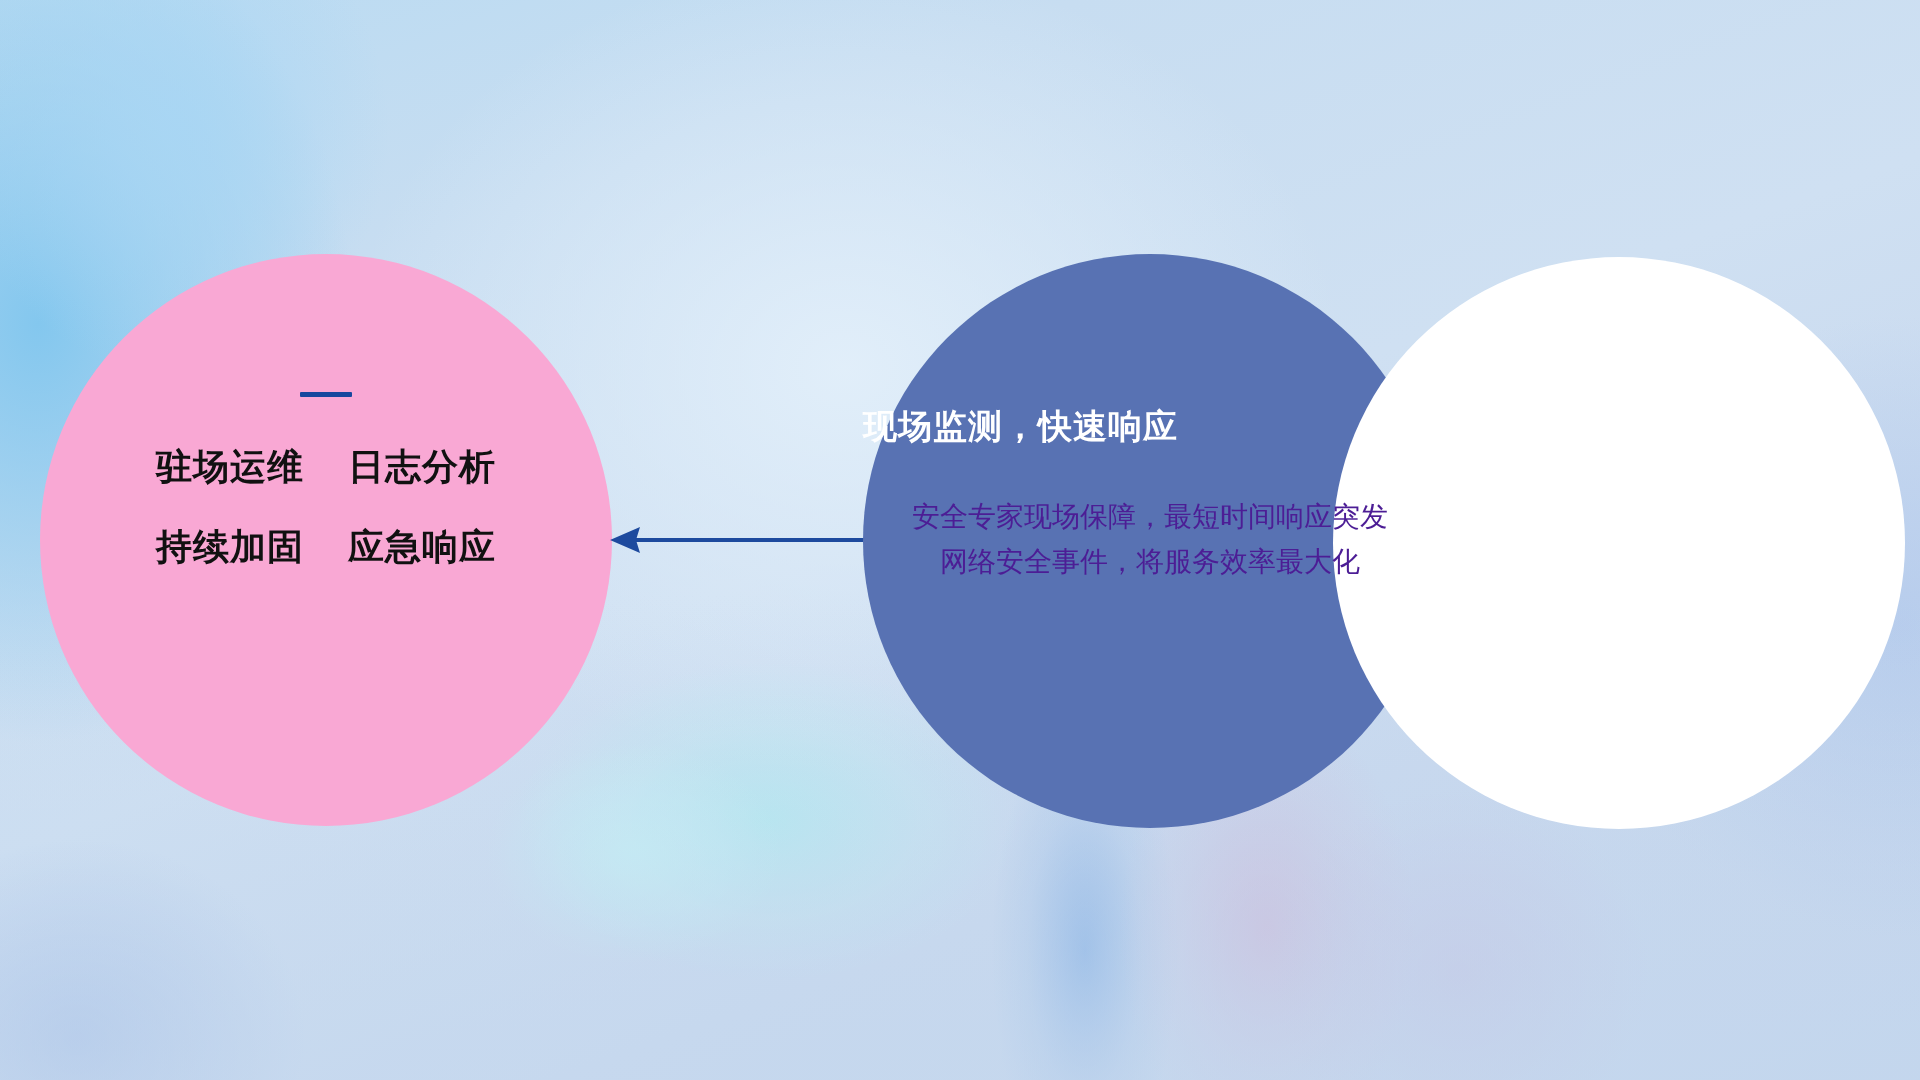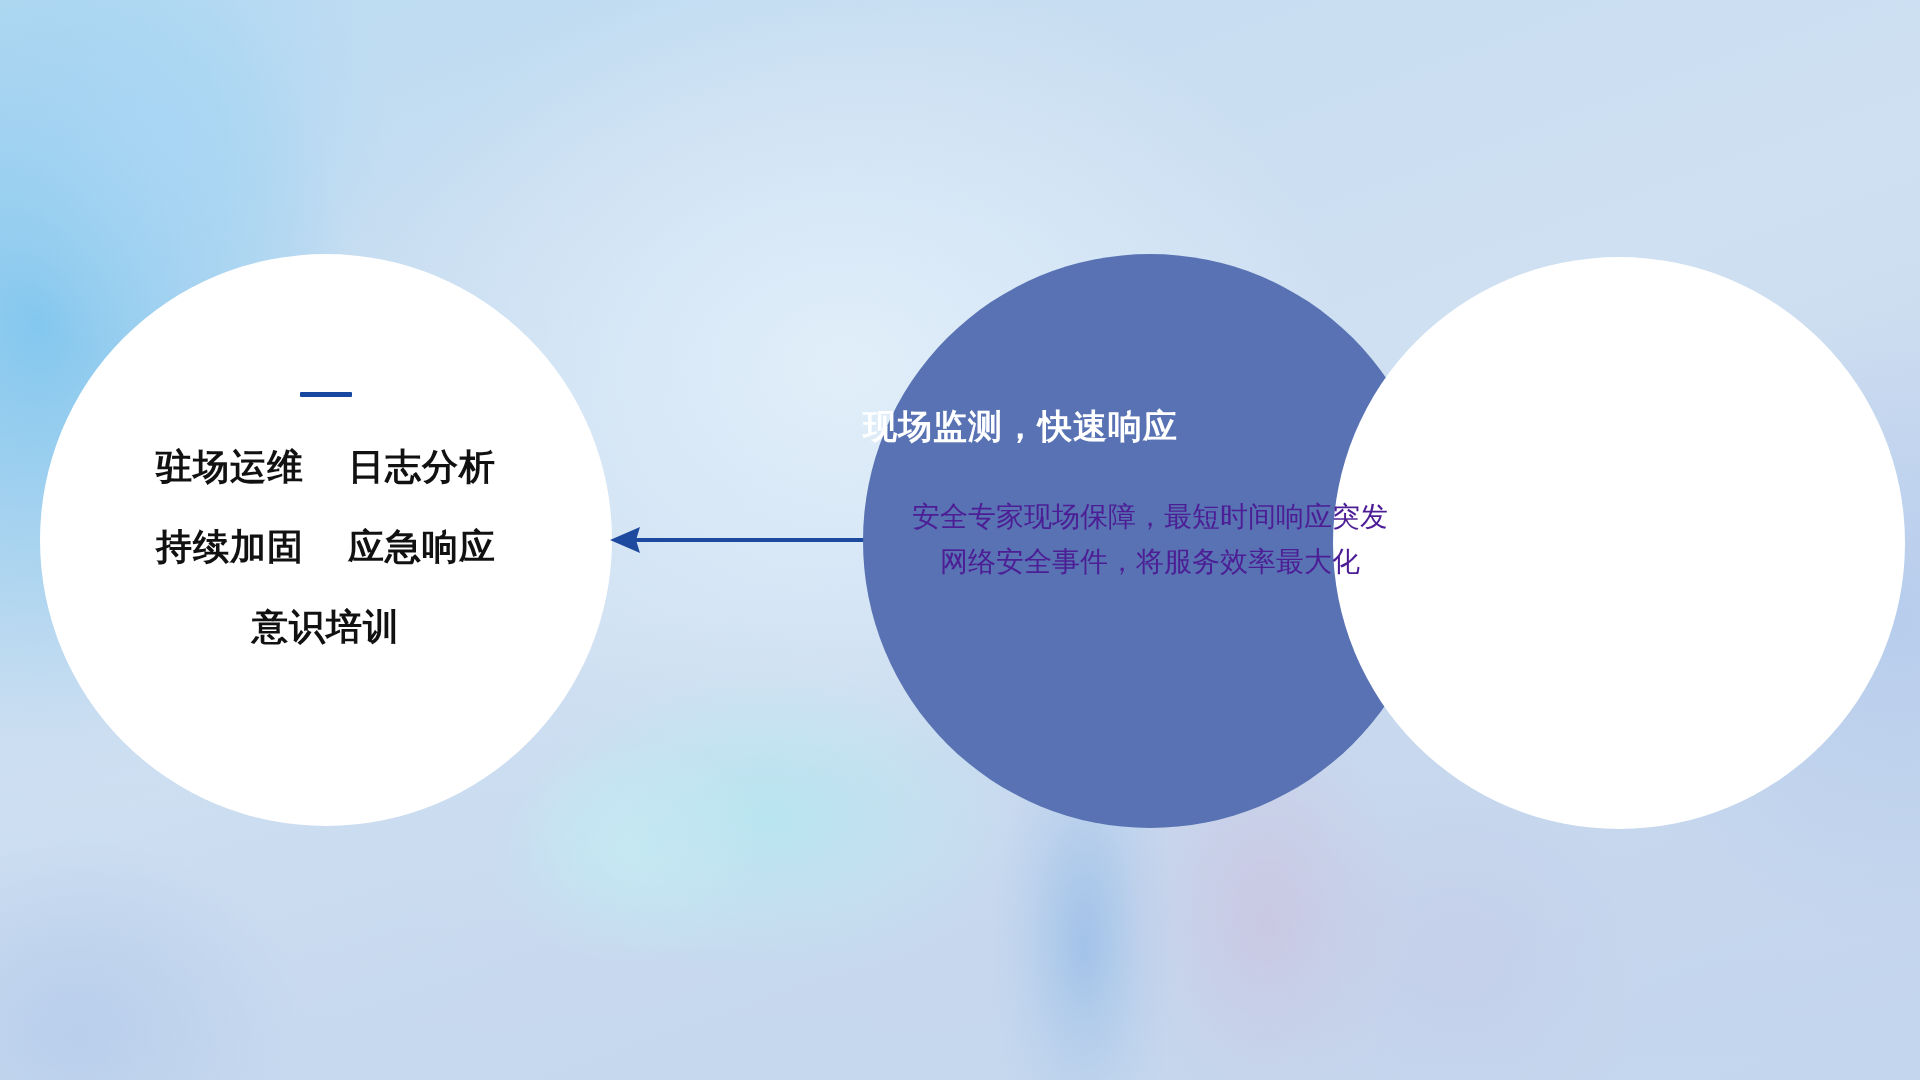--- a/index.html
+++ b/index.html
@@ -70,21 +70,21 @@
     position: absolute;
     border-radius: 50%;
     box-sizing: border-box;
   }
 
   #circle-left {
     left: 40px;
     top: 254px;
     width: 572px;
     height: 572px;
-    background: #ffffff;
+    background: #f9a8d4;
     display: flex;
     flex-direction: column;
     align-items: center;
     justify-content: flex-start;
   }
 
   #circle-center {
     left: 863px;
     top: 254px;
     width: 574px;
@@ -218,21 +218,20 @@
   <div class="bg-layer" id="bg-blob-lavender"></div>
   <div class="bg-layer" id="bg-blob-lavender2"></div>
   <div class="bg-layer" id="bg-blob-bottomleft"></div>
   <div class="bg-layer" id="bg-blob-bottom-fade"></div>
 
   <div class="circle" id="circle-left">
     <div id="left-content">
       <div id="left-divider"></div>
       <div class="left-row">驻场运维    日志分析</div>
       <div class="left-row">持续加固    应急响应</div>
-      <div class="left-row">意识培训</div>
     </div>
   </div>
 
   <div id="arrow-connector">
     <svg width="290" height="36" viewBox="0 0 290 36" xmlns="http://www.w3.org/2000/svg">
       <line x1="290" y1="18" x2="22" y2="18" stroke="#1d4a9e" stroke-width="4"></line>
       <polygon points="0,18 30,5 26,18 30,31" fill="#1d4a9e"></polygon>
     </svg>
   </div>
 

